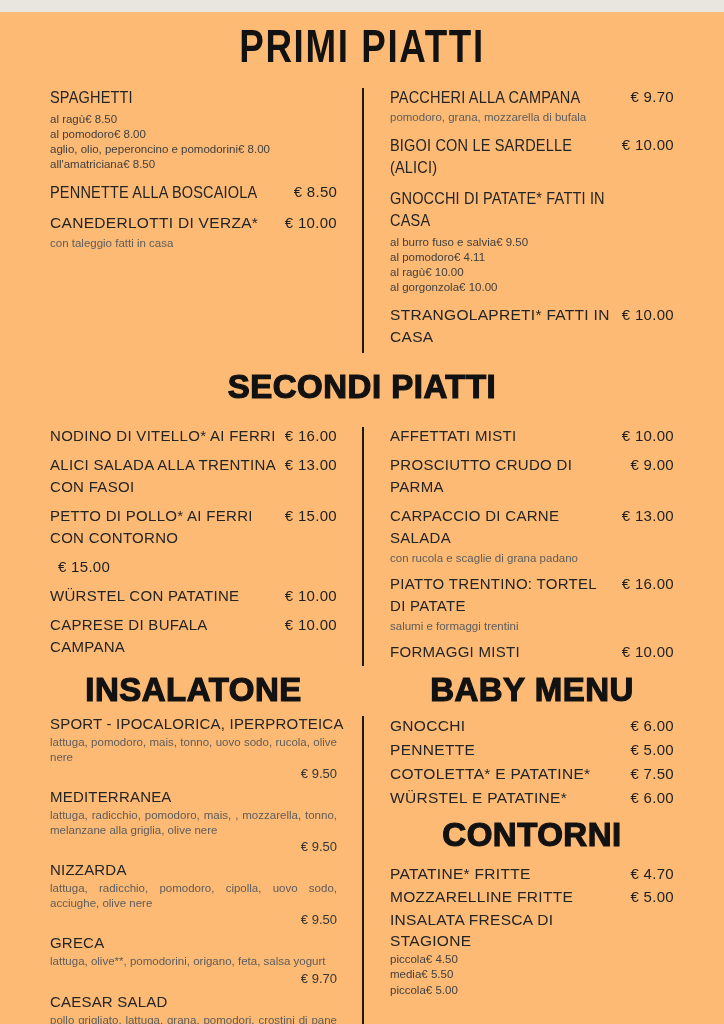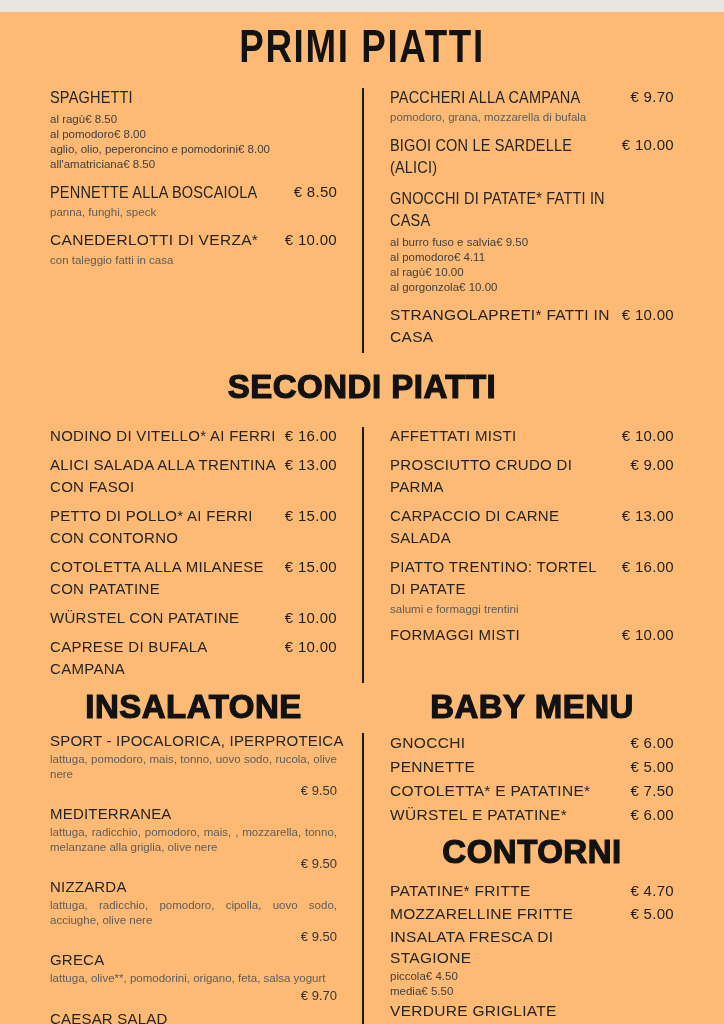--- a/index.html
+++ b/index.html
@@ -89,21 +89,20 @@
               <span class="variant-name">all'amatriciana</span>
               <span class="variant-price">€ 8.50</span>
             </div>
           </div>
         </div>
         <div class="item condensed nowrap">
           <div class="item-head">
             <span class="item-name">PENNETTE ALLA BOSCAIOLA</span>
             <span class="item-price">€ 8.50</span>
           </div>
-          <div class="item-desc">panna, funghi, speck</div>
         </div>
         <div class="item">
           <div class="item-head">
             <span class="item-name">CANEDERLOTTI DI VERZA*</span>
             <span class="item-price">€ 10.00</span>
           </div>
           <div class="item-desc">con taleggio fatti in casa</div>
         </div>
       </div>
     <div class="mid line"></div>
@@ -170,21 +169,20 @@
           </div>
         </div>
         <div class="item">
           <div class="item-head">
             <span class="item-name">PETTO DI POLLO* AI FERRI CON CONTORNO</span>
             <span class="item-price">€ 15.00</span>
           </div>
         </div>
         <div class="item">
           <div class="item-head">
-            <span class="item-name">COTOLETTA ALLA MILANESE CON PATATINE</span>
             <span class="item-price">€ 15.00</span>
           </div>
         </div>
         <div class="item">
           <div class="item-head">
             <span class="item-name">WÜRSTEL CON PATATINE</span>
             <span class="item-price">€ 10.00</span>
           </div>
         </div>
         <div class="item">
@@ -206,20 +204,21 @@
           <div class="item-head">
             <span class="item-name">PROSCIUTTO CRUDO DI PARMA</span>
             <span class="item-price">€ 9.00</span>
           </div>
         </div>
         <div class="item">
           <div class="item-head">
             <span class="item-name">CARPACCIO DI CARNE SALADA</span>
             <span class="item-price">€ 13.00</span>
           </div>
+          <div class="item-desc">con rucola e scaglie di grana padano</div>
         </div>
         <div class="item">
           <div class="item-head">
             <span class="item-name">PIATTO TRENTINO: TORTEL DI PATATE</span>
             <span class="item-price">€ 16.00</span>
           </div>
           <div class="item-desc">salumi e formaggi trentini</div>
         </div>
         <div class="item">
           <div class="item-head">
@@ -328,23 +327,20 @@
                 <span class="variant-name">piccola</span>
                 <span class="variant-price">€ 4.50</span>
               </div>
               <div class="variant">
                 <span class="variant-name">media</span>
                 <span class="variant-price">€ 5.50</span>
               </div>
             </div>
           </div>
           <div class="item">
-            <div class="item-head">
-              <span class="item-name">VERDURE GRIGLIATE</span>
-            </div>
             <div class="variants">
               <div class="variant">
                 <span class="variant-name">piccola</span>
                 <span class="variant-price">€ 5.00</span>
               </div>
             </div>
           </div>
         </div>
     </div>
   </div>

